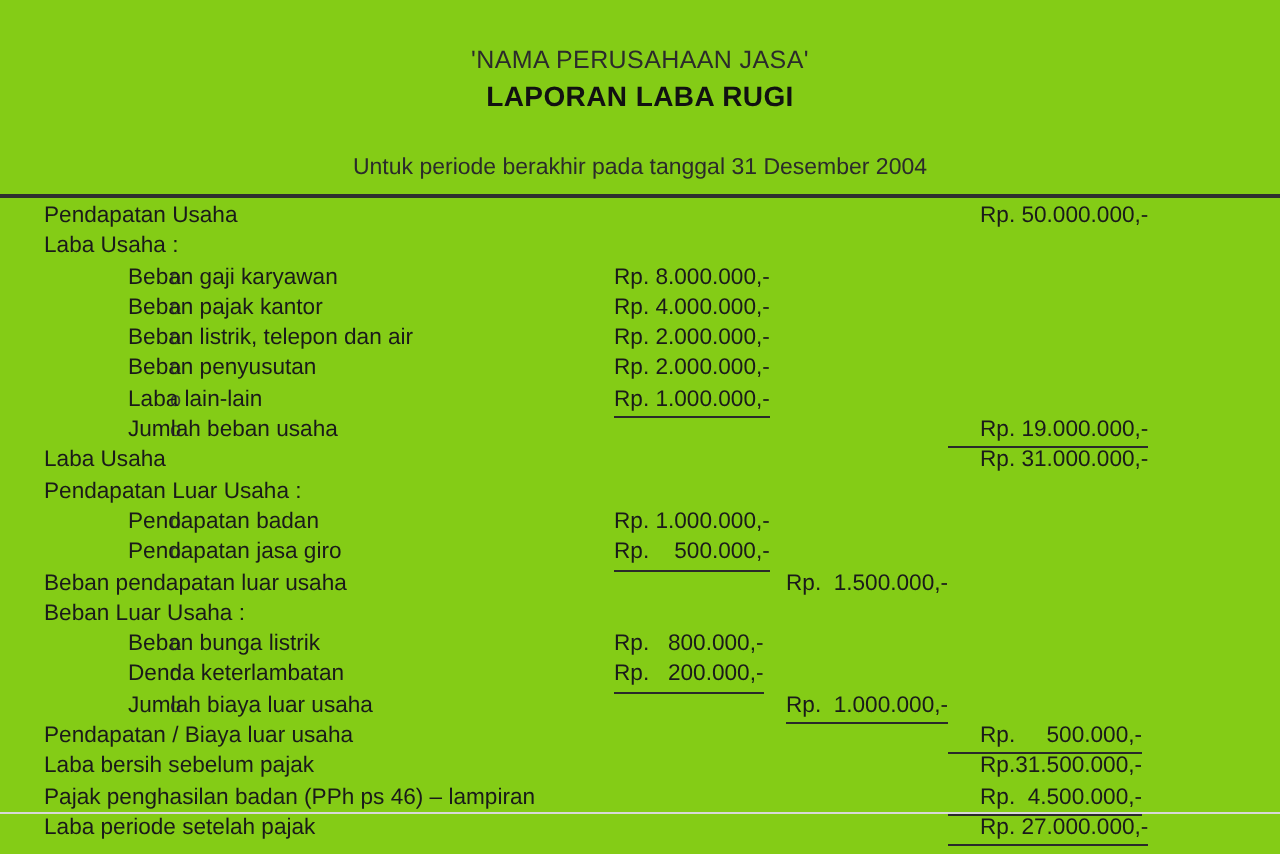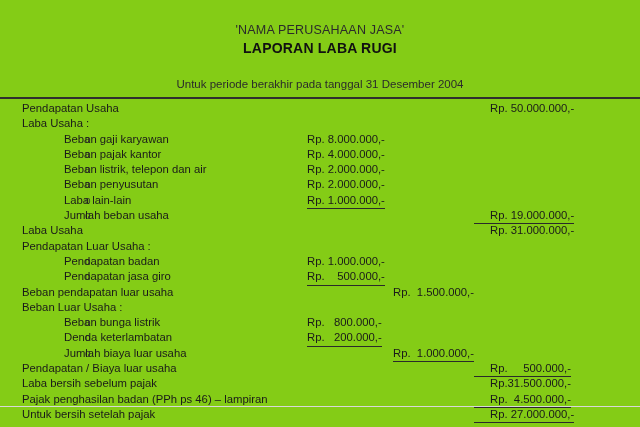--- a/index.html
+++ b/index.html
@@ -137,17 +137,17 @@
       <div class="row sub"><span class="bullet">o</span><span class="label">Pendapatan badan</span><span class="amt col1">Rp. 1.000.000,-</span></div>
       <div class="row sub"><span class="bullet">o</span><span class="label">Pendapatan jasa giro</span><span class="amt col1 underline">Rp.    500.000,-</span></div>
       <div class="row"><span class="label">Beban pendapatan luar usaha</span><span class="amt col2">Rp.  1.500.000,-</span></div>
       <div class="row bold"><span class="label">Beban Luar Usaha :</span></div>
       <div class="row sub"><span class="bullet">o</span><span class="label">Beban bunga listrik</span><span class="amt col1">Rp.   800.000,-</span></div>
       <div class="row sub"><span class="bullet">o</span><span class="label">Denda keterlambatan</span><span class="amt col1 underline">Rp.   200.000,-</span></div>
       <div class="row sub"><span class="bullet">o</span><span class="label">Jumlah biaya luar usaha</span><span class="amt col2 underline">Rp.  1.000.000,-</span></div>
       <div class="row"><span class="label">Pendapatan / Biaya luar usaha</span><span class="amt col3 underline">Rp.     500.000,-</span></div>
       <div class="row bold"><span class="label">Laba bersih sebelum pajak</span><span class="amt col3">Rp.31.500.000,-</span></div>
       <div class="row"><span class="label">Pajak penghasilan badan (PPh ps 46) – lampiran</span><span class="amt col3 underline">Rp.  4.500.000,-</span></div>
-      <div class="row bold"><span class="label">Untuk bersih setelah pajak</span><span class="amt col3 underline">Rp. 27.000.000,-</span></div>
+      <div class="row bold"><span class="label">Laba periode setelah pajak</span><span class="amt col3 underline">Rp. 27.000.000,-</span></div>
     </div>
 
   <div class="rule-bottom"></div>
 </div>
 
 </body></html>

